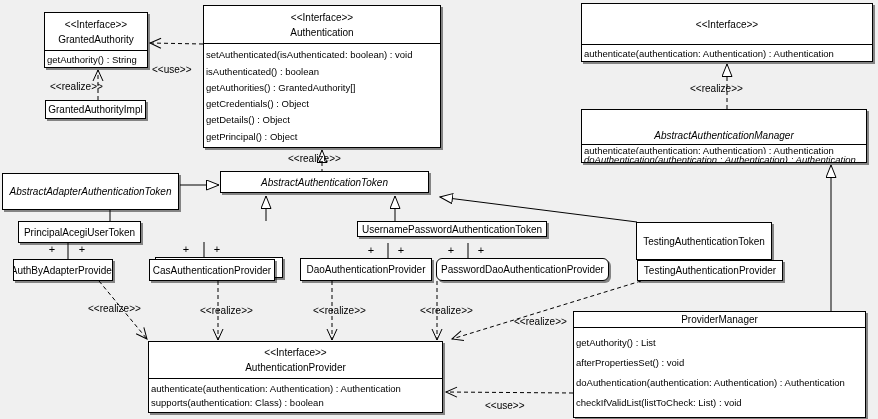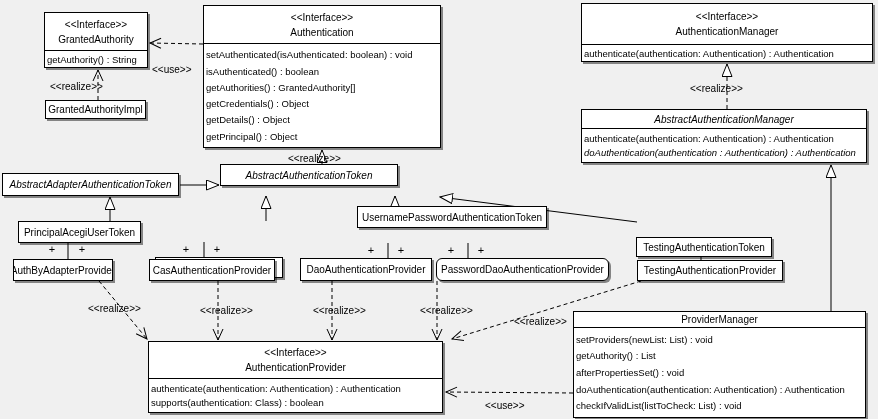--- a/index.html
+++ b/index.html
@@ -107,68 +107,67 @@
       <div class="method">getAuthorities() : GrantedAuthority[]</div>
       <div class="method">getCredentials() : Object</div>
       <div class="method">getDetails() : Object</div>
       <div class="method">getPrincipal() : Object</div>
     </div>
   </div>
 
   <div class="uml-box" style="left:581px; top:3px; width:292px; height:59px;">
     <div class="cname" style="height:40px;">
       <div class="nm">&lt;&lt;Interface&gt;&gt;</div>
-      <div class="nm">AuthenticationManager</div>
     </div>
     <div class="cmethods">
       <div class="method">authenticate(authentication: Authentication) : Authentication</div>
     </div>
   </div>
 
   <div class="uml-box" style="left:581px; top:109px; width:286px; height:54px;">
-    <div class="cname" style="height:18px;">
+    <div class="cname" style="height:18px;margin-top:16px;">
       <div class="nm italic">AbstractAuthenticationManager</div>
     </div>
     <div class="cmethods">
       <div class="method">authenticate(authentication: Authentication) : Authentication</div>
       <div class="method italic">doAuthentication(authentication : Authentication) : Authentication</div>
     </div>
   </div>
 
-  <div class="uml-box" style="left:2px; top:173px; width:177px; height:23px;">
+  <div class="uml-box" style="left:2px; top:173px; width:177px; height:37px;">
     <div class="cname fill">
         <div class="nm italic">AbstractAdapterAuthenticationToken</div>
       </div>
   </div>
 
-  <div class="uml-box" style="left:220px; top:164px; width:178px; height:22px;">
+  <div class="uml-box" style="left:220px; top:171px; width:209px; height:22px;">
     <div class="cname fill">
         <div class="nm italic">AbstractAuthenticationToken</div>
       </div>
   </div>
 
   <div class="uml-box" style="left:18px; top:221px; width:123px; height:22px;">
     <div class="cname fill">
         <div class="nm">PrincipalAcegiUserToken</div>
       </div>
   </div>
 
   <div class="uml-box" style="left:155px; top:221px; width:128px; height:21px;margin-top:36px;">
     <div class="cname fill">
         <div class="nm">CasAuthenticationToken</div>
       </div>
   </div>
 
-  <div class="uml-box" style="left:357px; top:206px; width:190px; height:22px;">
+  <div class="uml-box" style="left:357px; top:221px; width:190px; height:16px;">
     <div class="cname fill">
         <div class="nm">UsernamePasswordAuthenticationToken</div>
       </div>
   </div>
 
-  <div class="uml-box" style="left:636px; top:237px; width:136px; height:20px;">
+  <div class="uml-box" style="left:636px; top:222px; width:136px; height:38px;">
     <div class="cname fill">
         <div class="nm">TestingAuthenticationToken</div>
       </div>
   </div>
 
   <div class="uml-box" style="left:13px; top:259px; width:100px; height:22px;">
     <div class="cname fill">
         <div class="nm">AuthByAdapterProvider</div>
       </div>
   </div>
@@ -206,21 +205,20 @@
       <div class="method">authenticate(authentication: Authentication) : Authentication</div>
       <div class="method">supports(authentication: Class) : boolean</div>
     </div>
   </div>
 
   <div class="uml-box" style="left:573px; top:311px; width:293px; height:107px;">
     <div class="cname" style="height:15px;">
       <div class="nm">ProviderManager</div>
     </div>
     <div class="cmethods">
-      <div class="method">setProviders(newList: List) : void</div>
       <div class="method">getAuthority() : List</div>
       <div class="method">afterPropertiesSet() : void</div>
       <div class="method">doAuthentication(authentication: Authentication) : Authentication</div>
       <div class="method">checkIfValidList(listToCheck: List) : void</div>
     </div>
   </div>
 
 </div>
 
 </body></html>

